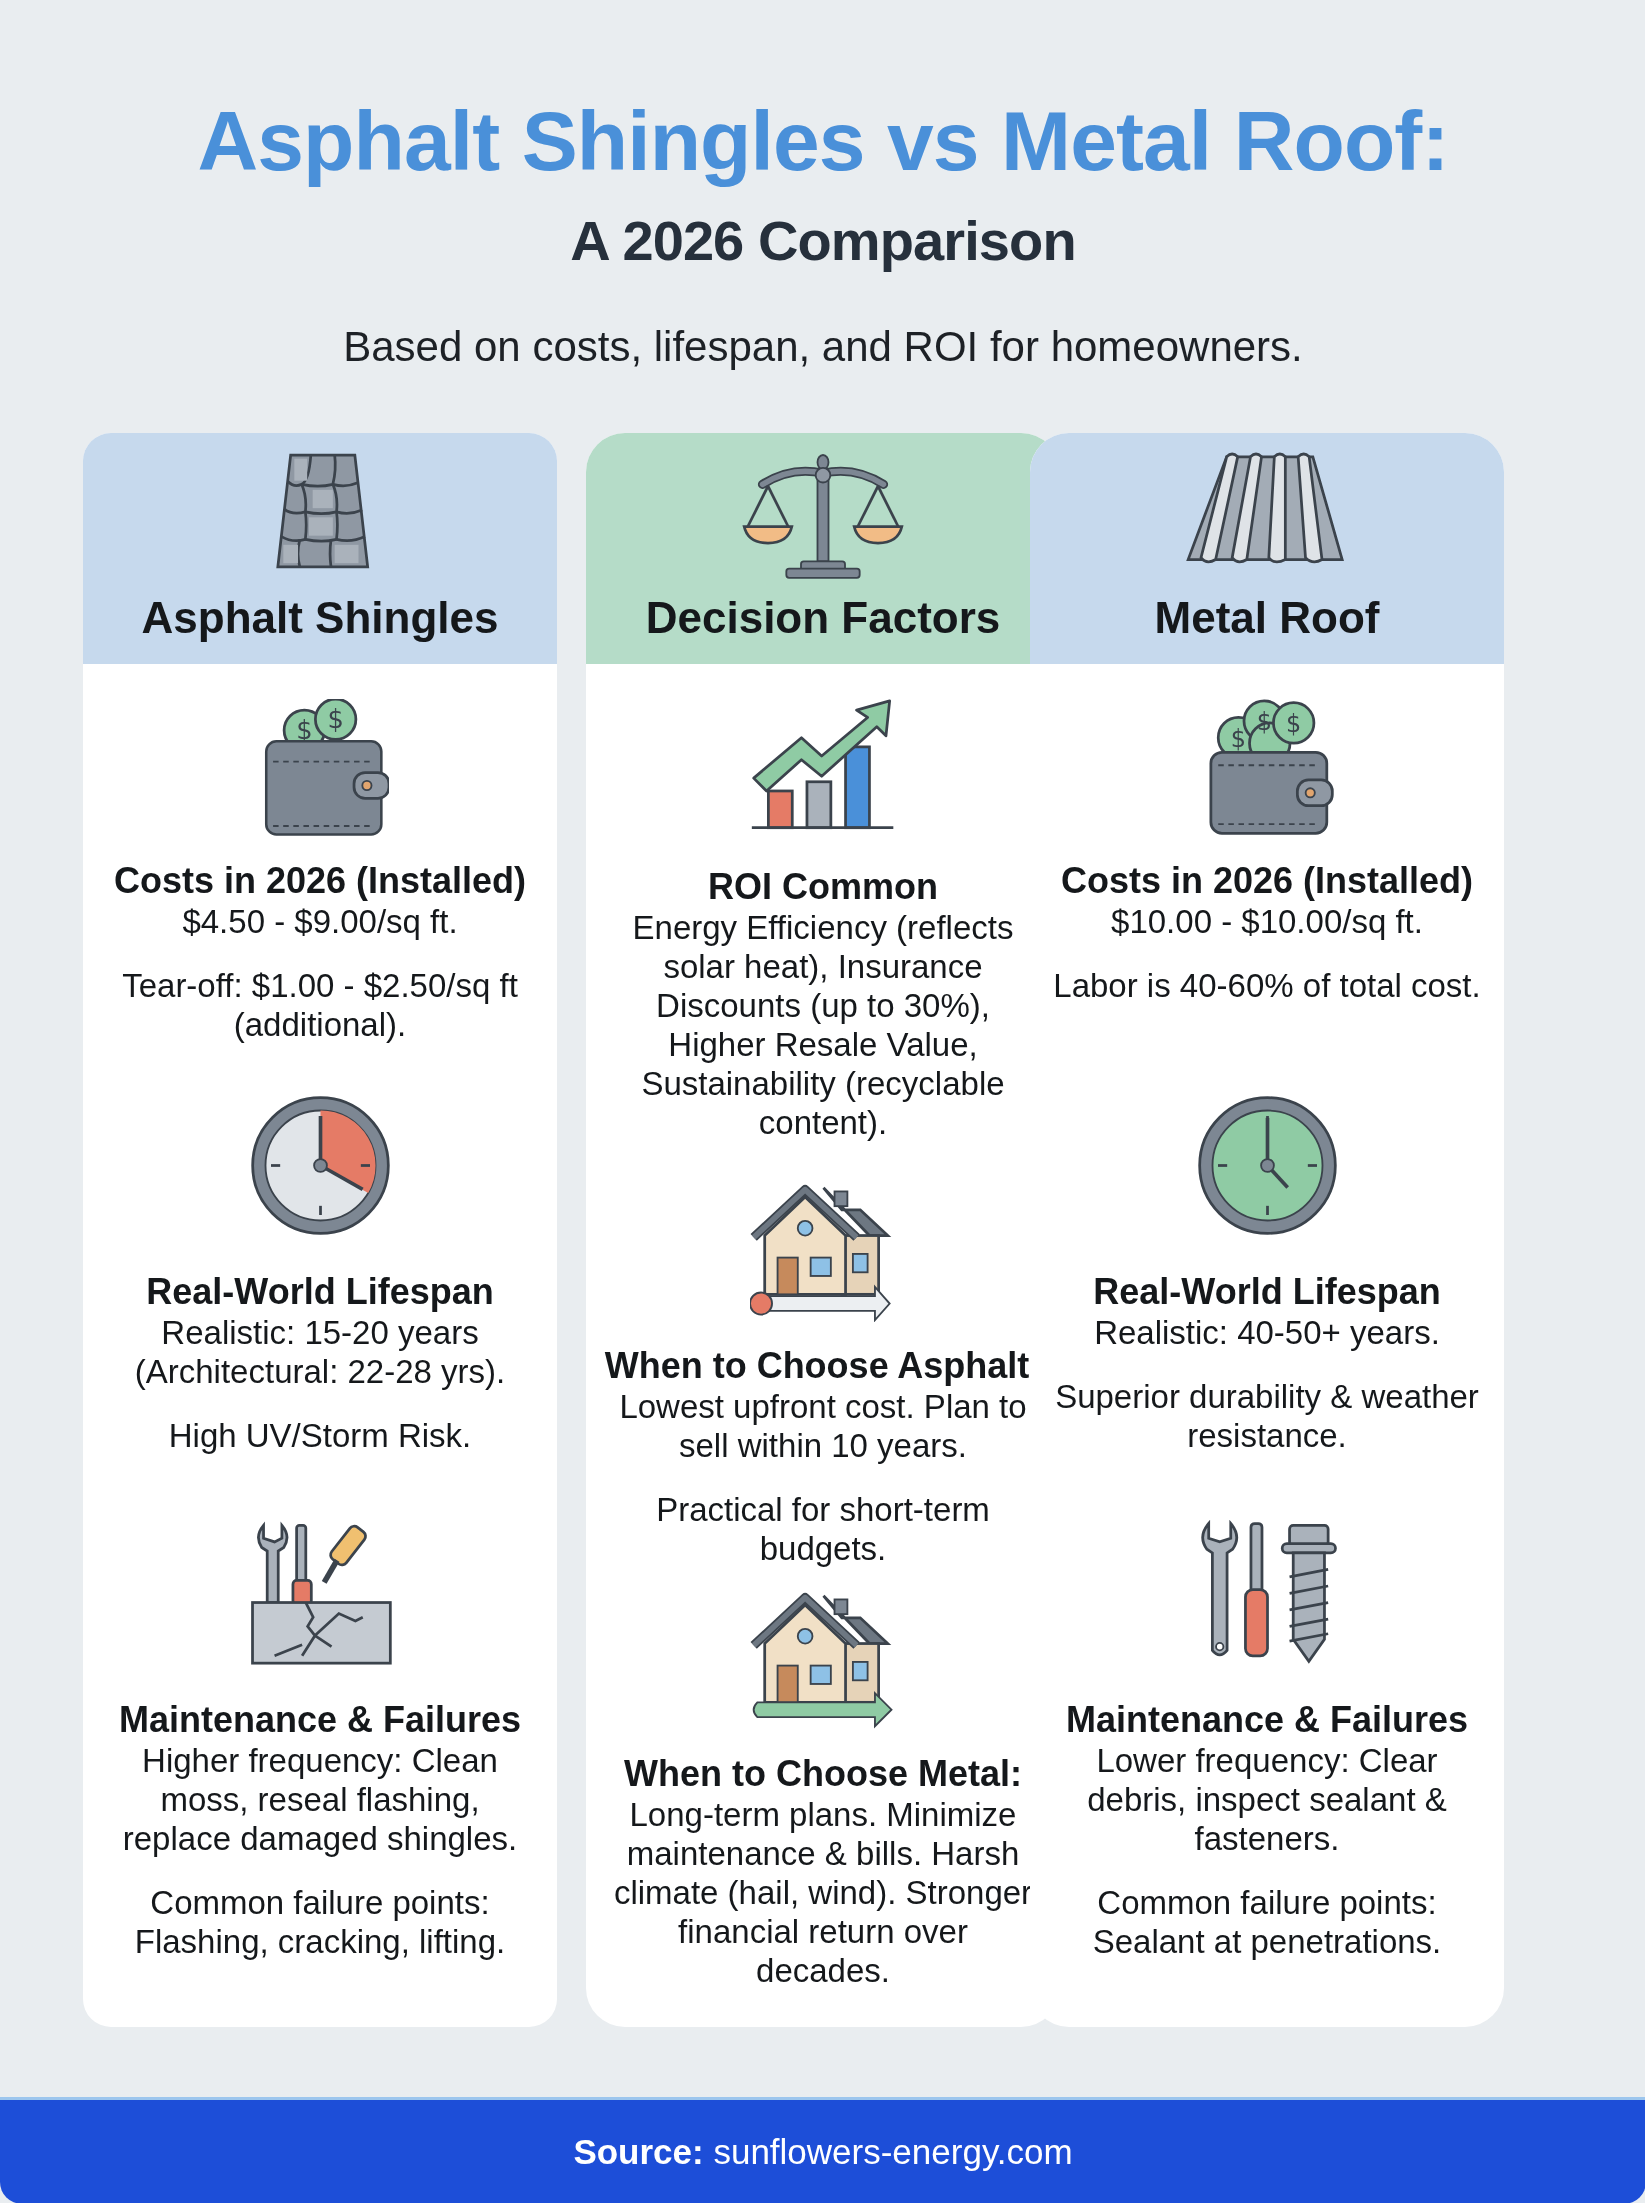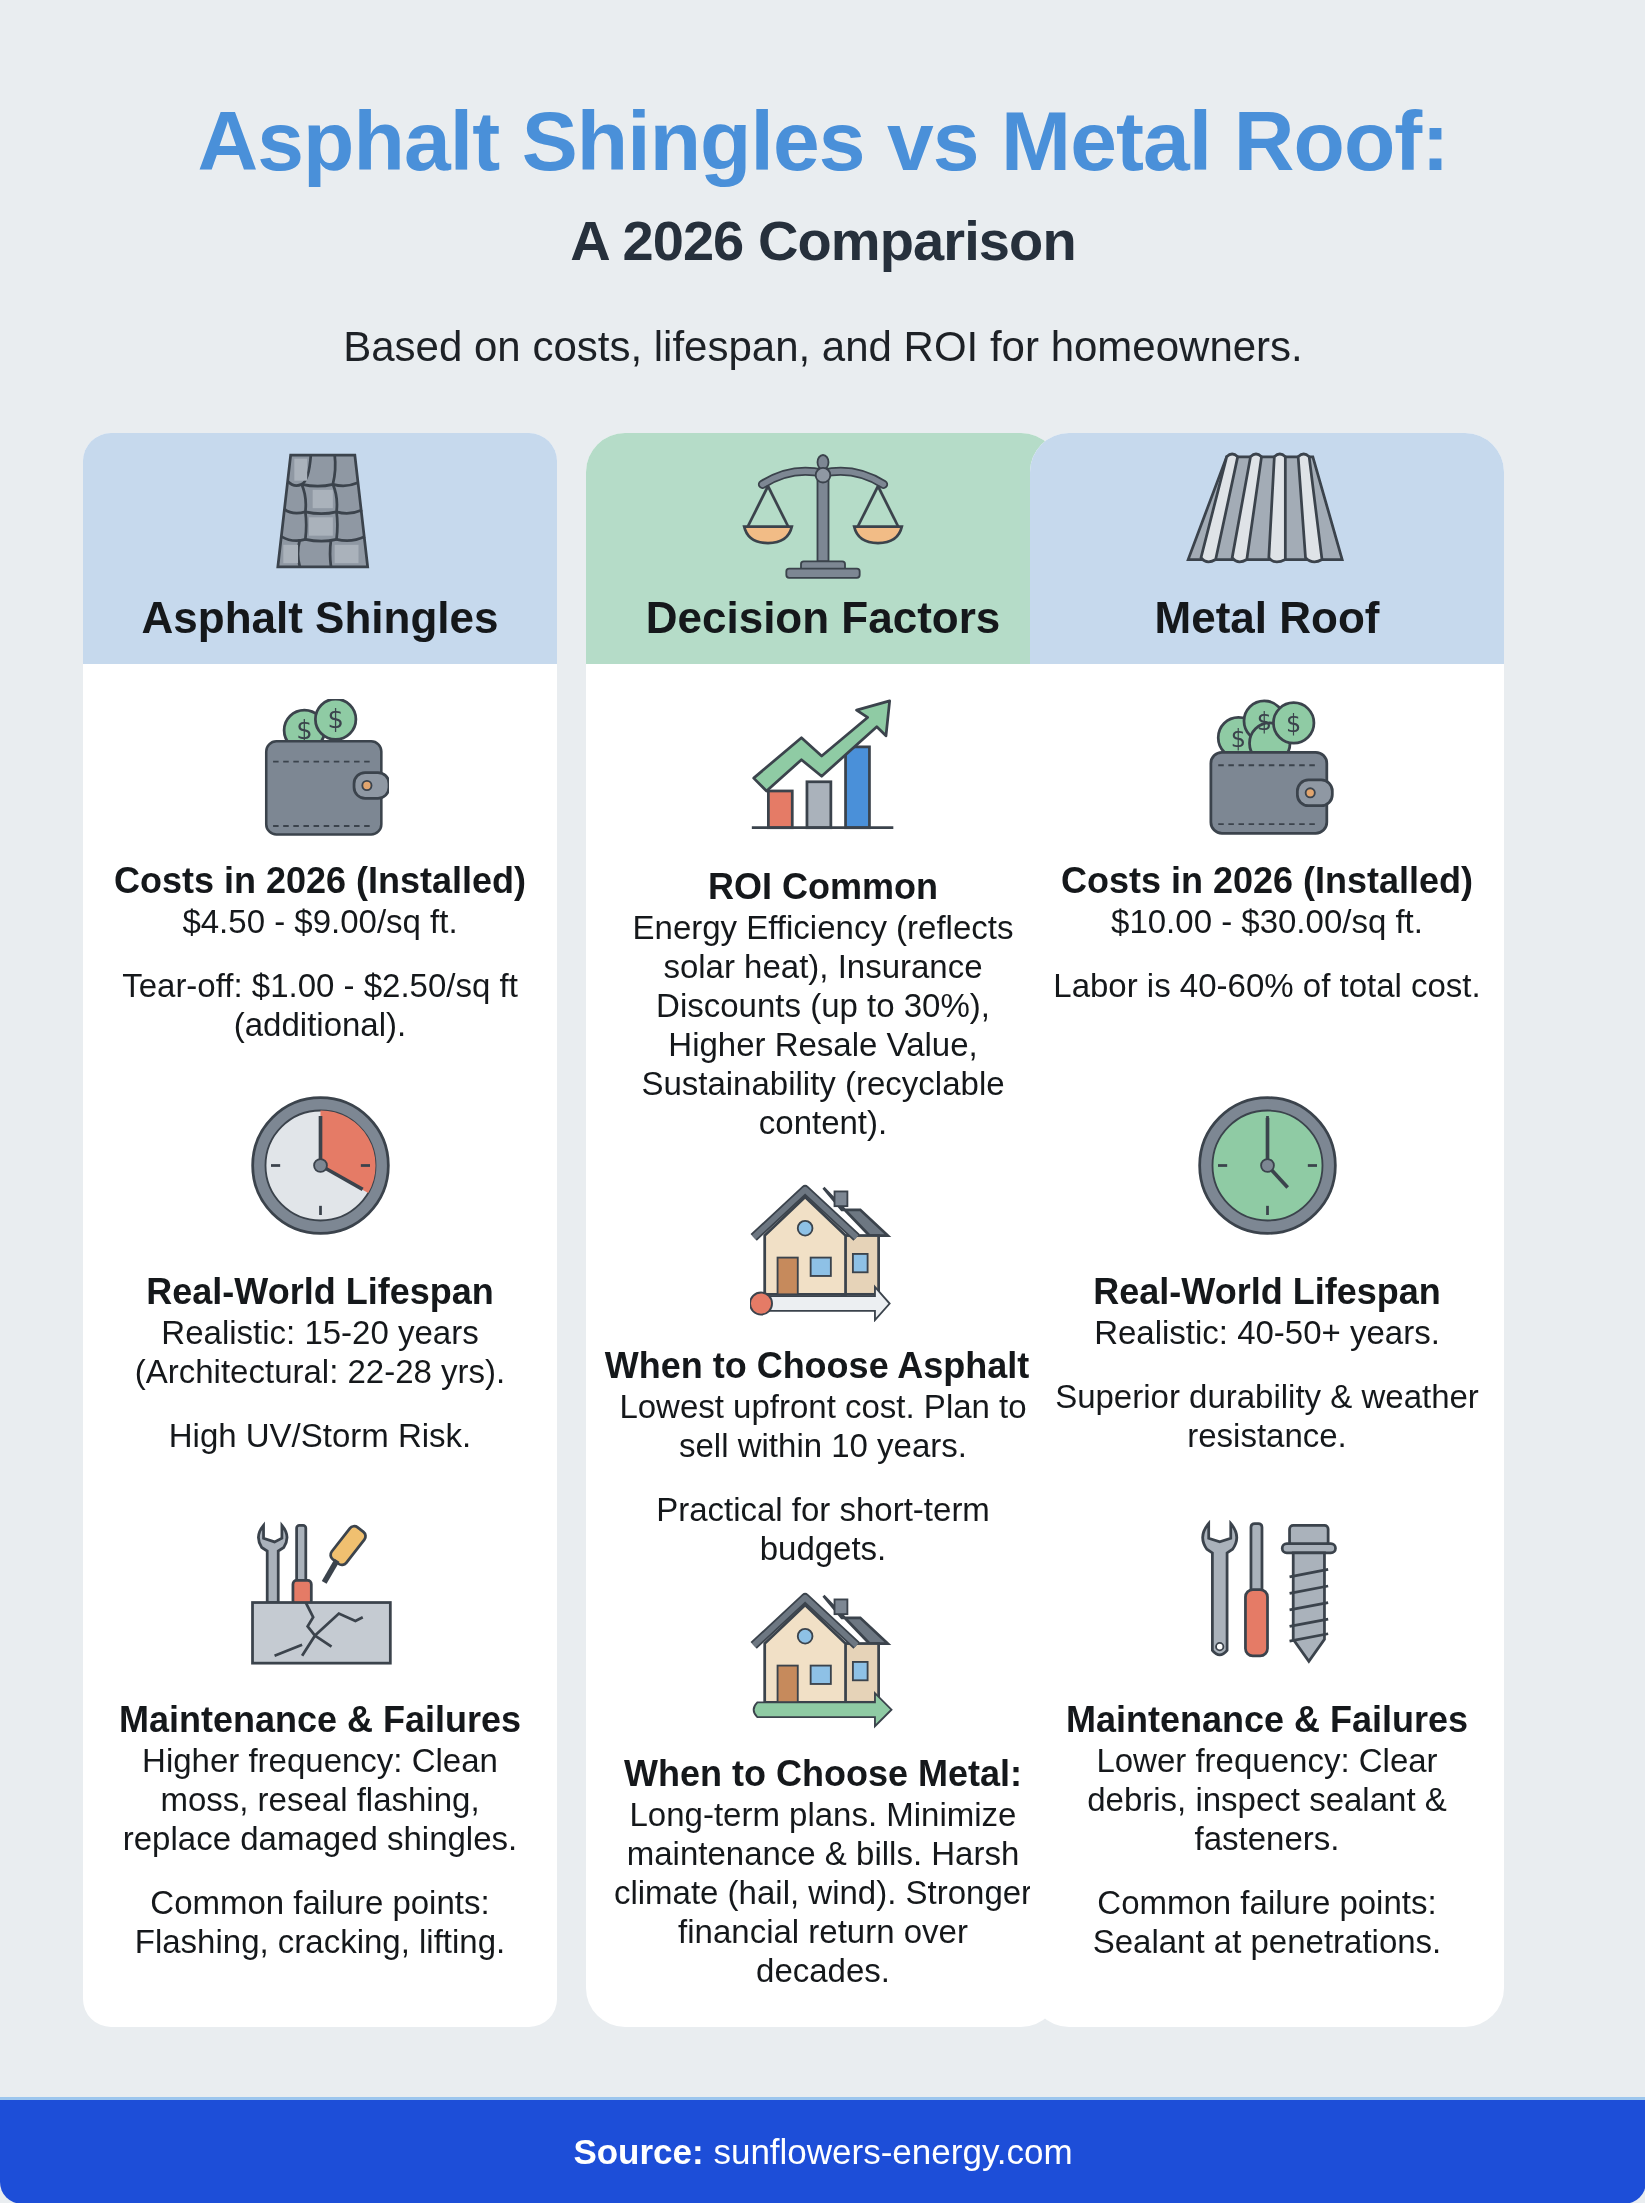--- a/index.html
+++ b/index.html
@@ -242,21 +242,21 @@
       <text x="44" y="52" text-anchor="middle" font-size="26" fill="#3b434c" font-family="DejaVu Sans, sans-serif">$</text>
       <text x="72" y="34" text-anchor="middle" font-size="26" fill="#3b434c" font-family="DejaVu Sans, sans-serif">$</text>
       <text x="104" y="36" text-anchor="middle" font-size="26" fill="#3b434c" font-family="DejaVu Sans, sans-serif">$</text>
       <rect x="14" y="58" width="126" height="88" rx="12" fill="#7d8793" stroke="#3b434c" stroke-width="3"></rect>
       <path d="M22 72 H128" stroke="#3b434c" stroke-width="2" stroke-dasharray="6 5"></path>
       <path d="M22 136 H128" stroke="#3b434c" stroke-width="2" stroke-dasharray="6 5"></path>
       <rect x="108" y="88" width="38" height="28" rx="12" fill="#8f98a3" stroke="#3b434c" stroke-width="3"></rect>
       <circle cx="122" cy="102" r="5" fill="#e2a56e" stroke="#3b434c" stroke-width="2"></circle>
     </svg>
     <div class="stitle" style="margin-top:22px;">Costs in 2026 (Installed)</div>
-    <div class="sbody">$10.00 - $30.00/sq ft.</div>
+    <div class="sbody">$10.00 - $10.00/sq ft.</div>
     <div class="sbody">Labor is 40-60% of total cost.</div>
   </div>
 
   <div class="sec" style="top:661px;">
     <svg class="icon" width="143" height="143" viewBox="0 0 156 156">
       <circle cx="78" cy="78" r="74" fill="#7d8793" stroke="#3b434c" stroke-width="3"></circle>
       <circle cx="78" cy="78" r="60" fill="#8fcba4" stroke="#3b434c" stroke-width="2"></circle>
       <g stroke="#3b434c" stroke-width="3">
           <line x1="78" y1="24" x2="78" y2="34"></line>
           <line x1="78" y1="122" x2="78" y2="132"></line>

